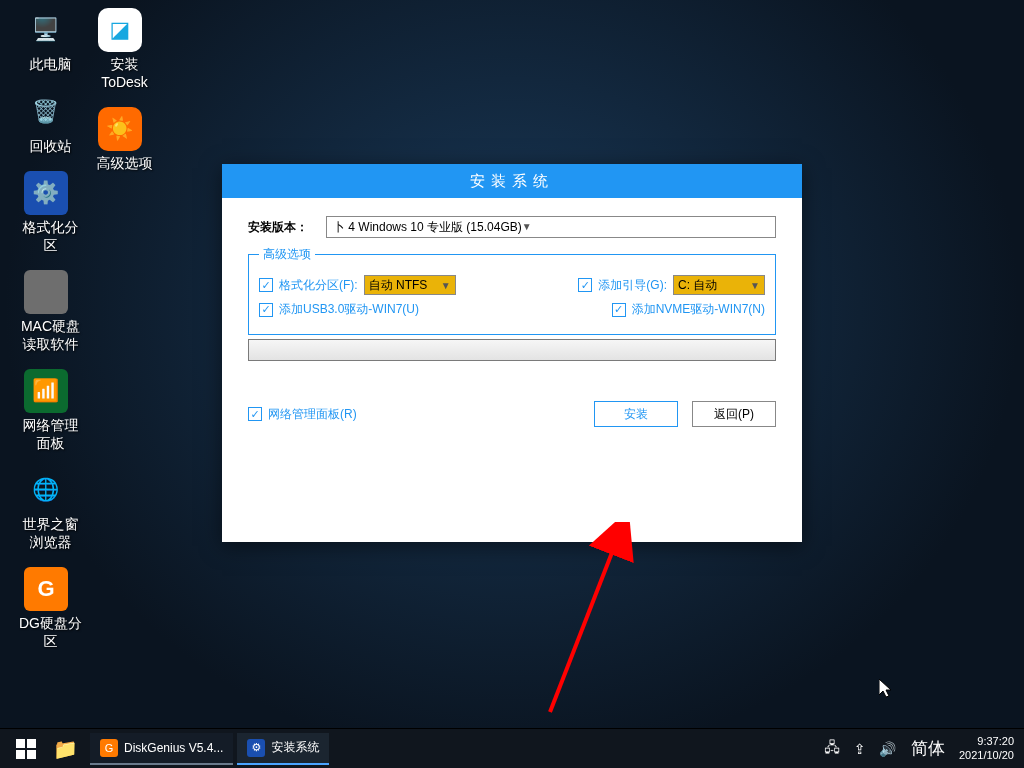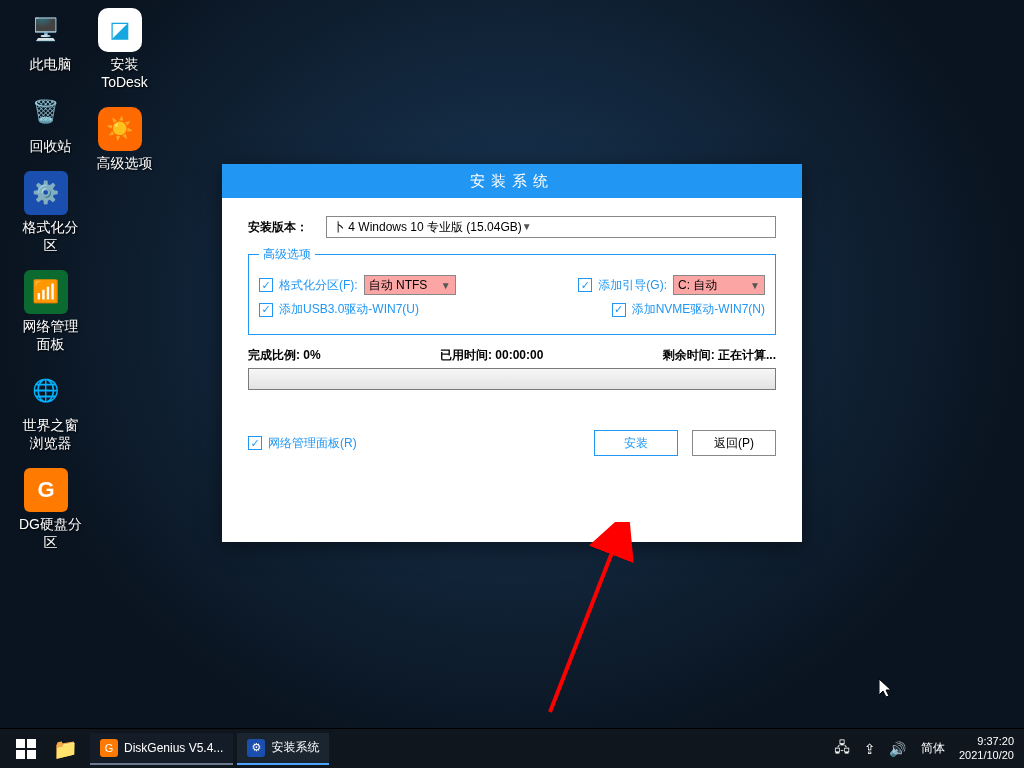--- a/index.html
+++ b/index.html
@@ -32,21 +32,21 @@
   .frow .lbl { width: 78px; font-weight:bold; }
   .frow .val { margin-right: 30px; font-family: "SimSun", monospace; }
   .frow .lbl2 { font-weight:bold; margin-right:8px; }
   .select { flex:1; border:1px solid #888; height:22px; line-height:20px; padding:0 6px; font-family:"SimSun",monospace; display:flex; align-items:center; background:#fff;}
   .select .arrow { font-size:10px; color:#555; }
   fieldset.adv { border:1px solid #2196f3; margin-top:6px; padding:6px 10px 10px; }
   fieldset.adv legend { color:#2196f3; padding:0 4px; font-size:12px; }
   .advrow { display:flex; align-items:center; justify-content:space-between; margin:6px 0; }
   .chk { display:flex; align-items:center; color:#2196f3; cursor:pointer; }
   .chk .box { width:14px; height:14px; border:1px solid #2196f3; margin-right:6px; display:flex; align-items:center; justify-content:center; font-size:11px; color:#2196f3; }
-  .mini-select { border:1px solid #888; height:20px; width:92px; padding:0 4px; font-family:"SimSun",monospace; display:flex; align-items:center; justify-content:space-between; background:#fca5a5; margin-left:6px; color:#000;gap:8px;}
+  .mini-select { border:1px solid #888; height:20px; width:92px; padding:0 4px; font-family:"SimSun",monospace; display:flex; align-items:center; justify-content:space-between; background:#eab308; margin-left:6px; color:#000;gap:8px;}
   .mini-select .arrow{font-size:10px;color:#555;}
   .progress-labels { display:flex; justify-content:space-between; margin-top:12px; font-weight:bold; font-size:12px; }
   .progress { height:22px; border:1px solid #7a7a7a; background:linear-gradient(#f6f6f6,#e3e3e3); margin-top:4px; }
   .footer { display:flex; align-items:center; justify-content:space-between; margin-top:40px; }
   .btn { width:84px; height:26px; border:1px solid #888; background:#fff; display:flex; align-items:center; justify-content:center; font-size:12px; cursor:pointer; }
   .btn.primary { border-color:#2196f3; color:#2196f3; }
   .footer .btns { display:flex; gap:14px; }
 
   
   .redarrow { position:absolute; left:540px; top:522px; pointer-events:none; }
@@ -79,20 +79,24 @@
       <div class="glyph">🖥️</div>
       <div class="label">此电脑</div>
     </div>
   <div class="dicon">
       <div class="glyph">🗑️</div>
       <div class="label">回收站</div>
     </div>
   <div class="dicon">
       <div class="glyph" style="background:#1a4fb0">⚙️</div>
       <div class="label">格式化分区</div>
+    </div>
+  <div class="dicon">
+      <div class="glyph" style="background:#6e6e6e;color:#ccc"></div>
+      <div class="label">MAC硬盘读取软件</div>
     </div>
   <div class="dicon">
       <div class="glyph" style="background:#0b6a2f">📶</div>
       <div class="label">网络管理面板</div>
     </div>
   <div class="dicon">
       <div class="glyph">🌐</div>
       <div class="label">世界之窗浏览器</div>
     </div>
   <div class="dicon">
@@ -151,25 +155,20 @@
             <span class="box">✓</span>
             <span>添加USB3.0驱动-WIN7(U)</span>
           </label>
         <label class="chk">
             <span class="box">✓</span>
             <span>添加NVME驱动-WIN7(N)</span>
           </label>
       </div>
     </fieldset>
 
-    <div class="progress-labels">
-      <span><span>完成比例:</span> <span>0%</span></span>
-      <span><span>已用时间:</span> <span>00:00:00</span></span>
-      <span><span>剩余时间:</span> <span>正在计算...</span></span>
-    </div>
     <div class="progress"></div>
 
     <div class="footer">
       <label class="chk">
           <span class="box">✓</span>
           <span>网络管理面板(R)</span>
         </label>
       <div class="btns">
         <div class="btn primary">安装</div>
         <div class="btn">返回(P)</div>
@@ -210,19 +209,19 @@
     <span>DiskGenius V5.4...</span>
   </div>
   <div class="taskbtn">
     <span class="tbicon" style="background:#1a4fb0">⚙</span>
     <span>安装系统</span>
   </div>
   <div class="tray">
     <span class="ic">🖧</span>
     <span class="ic">⇪</span>
     <span class="ic">🔊</span>
-    <span class="ic" style="font-size:12px">简体</span>
+    <span class="ic" style="font-size:17px">简体</span>
     <div class="clock">
       <div>9:37:20</div>
       <div>2021/10/20</div>
     </div>
   </div>
 </div>
 
 </body></html>

